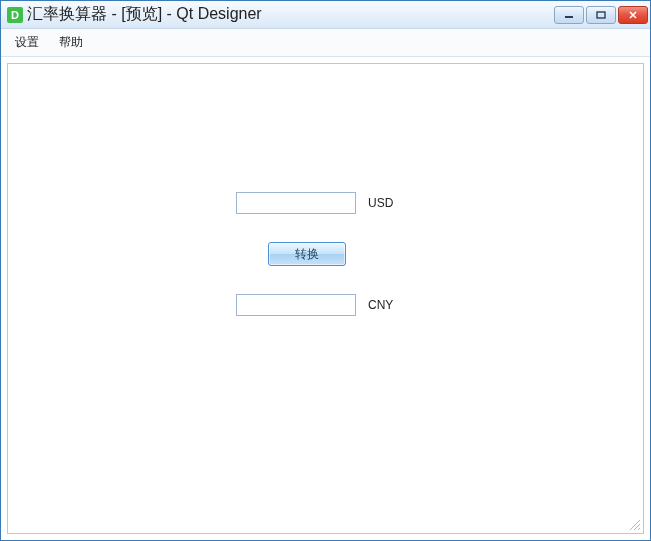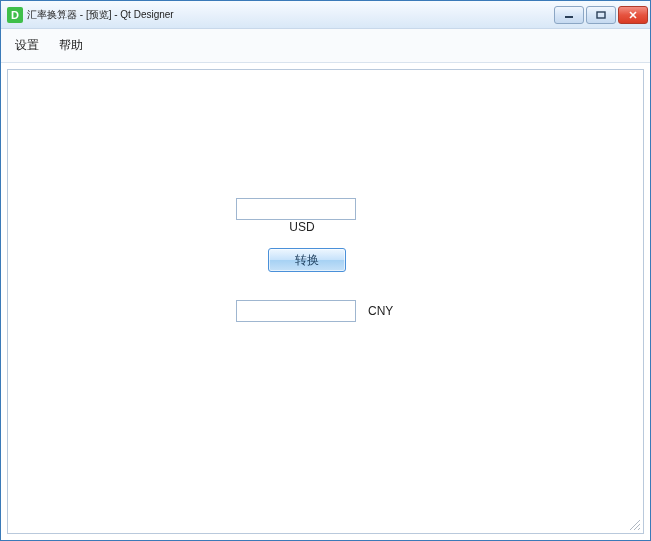--- a/index.html
+++ b/index.html
@@ -38,21 +38,21 @@
       justify-content: center;
       color: #fff;
       font-weight: bold;
       font-size: 11px;
       margin-right: 4px;
       flex-shrink: 0;
     }
     .title-text {
       flex: 1;
       color: #222;
-      font-size: 10px;
+      font-size: 16px;
       white-space: nowrap;
       overflow: hidden;
     }
     .win-controls {
       display: flex;
       gap: 2px;
     }
     .win-btn {
       width: 30px;
       height: 18px;
@@ -65,21 +65,21 @@
       font-size: 10px;
       color: #2a3f57;
     }
     .win-btn.close {
       background: linear-gradient(to bottom, #f28f82 0%, #e6533f 50%, #d93b24 100%);
       border-color: #b03a2a;
       color: #fff;
     }
     .win-btn svg { display: block; }
     .menubar {
-      height: 34px;
+      height: 28px;
       background: #f9fbfd;
       border-bottom: 1px solid #d9e3ee;
       display: flex;
       align-items: center;
       padding: 0 4px;
     }
     .menu-item {
       padding: 2px 10px;
       color: #222;
       font-size: 12px;
@@ -89,21 +89,21 @@
       margin: 6px;
       border: 1px solid #b9c9dc;
       background: #fff;
       position: relative;
     }
     .form-row {
       position: absolute;
       display: flex;
       align-items: center;
     }
-    .row-usd { left: 228px; top: 128px; flex-direction: column; }
+    .row-usd { left: 228px; top: 128px; }
     .row-btn { left: 260px; top: 178px; }
     .row-cny { left: 228px; top: 230px; }
     .text-input {
       width: 120px;
       height: 22px;
       border: 1px solid #9fb6d0;
       background: #fff;
       padding: 0 4px;
       font-size: 12px;
       outline: none;

